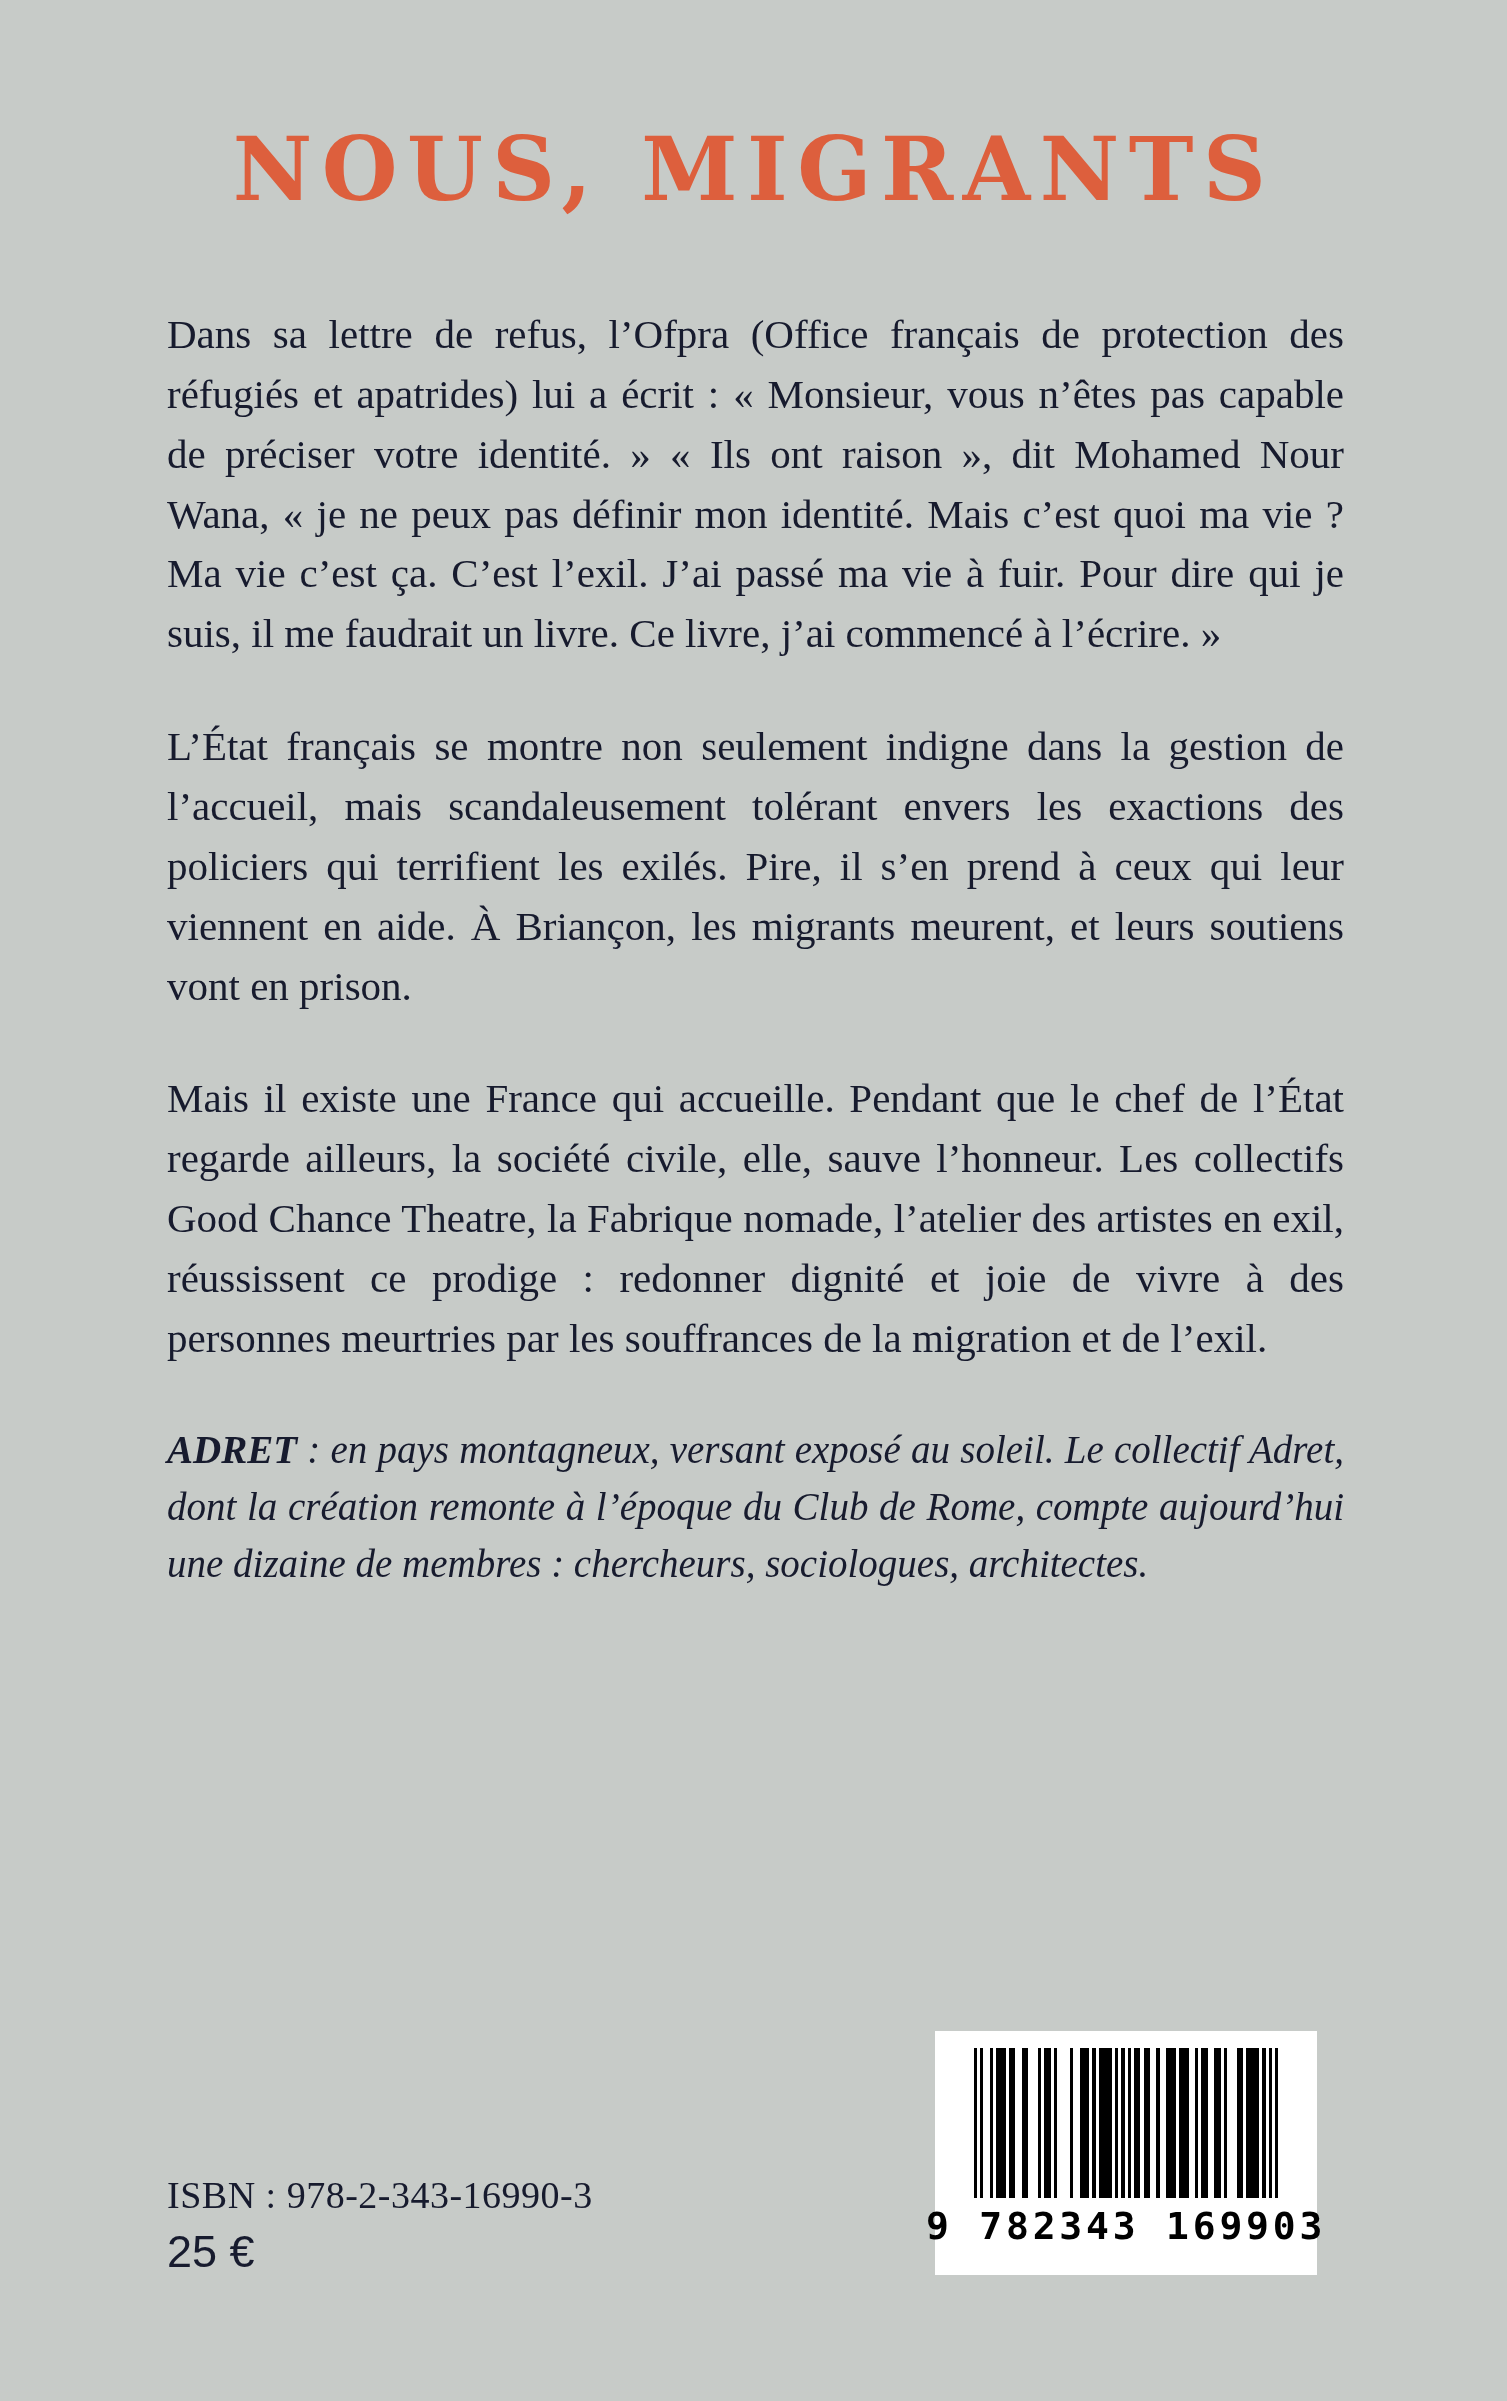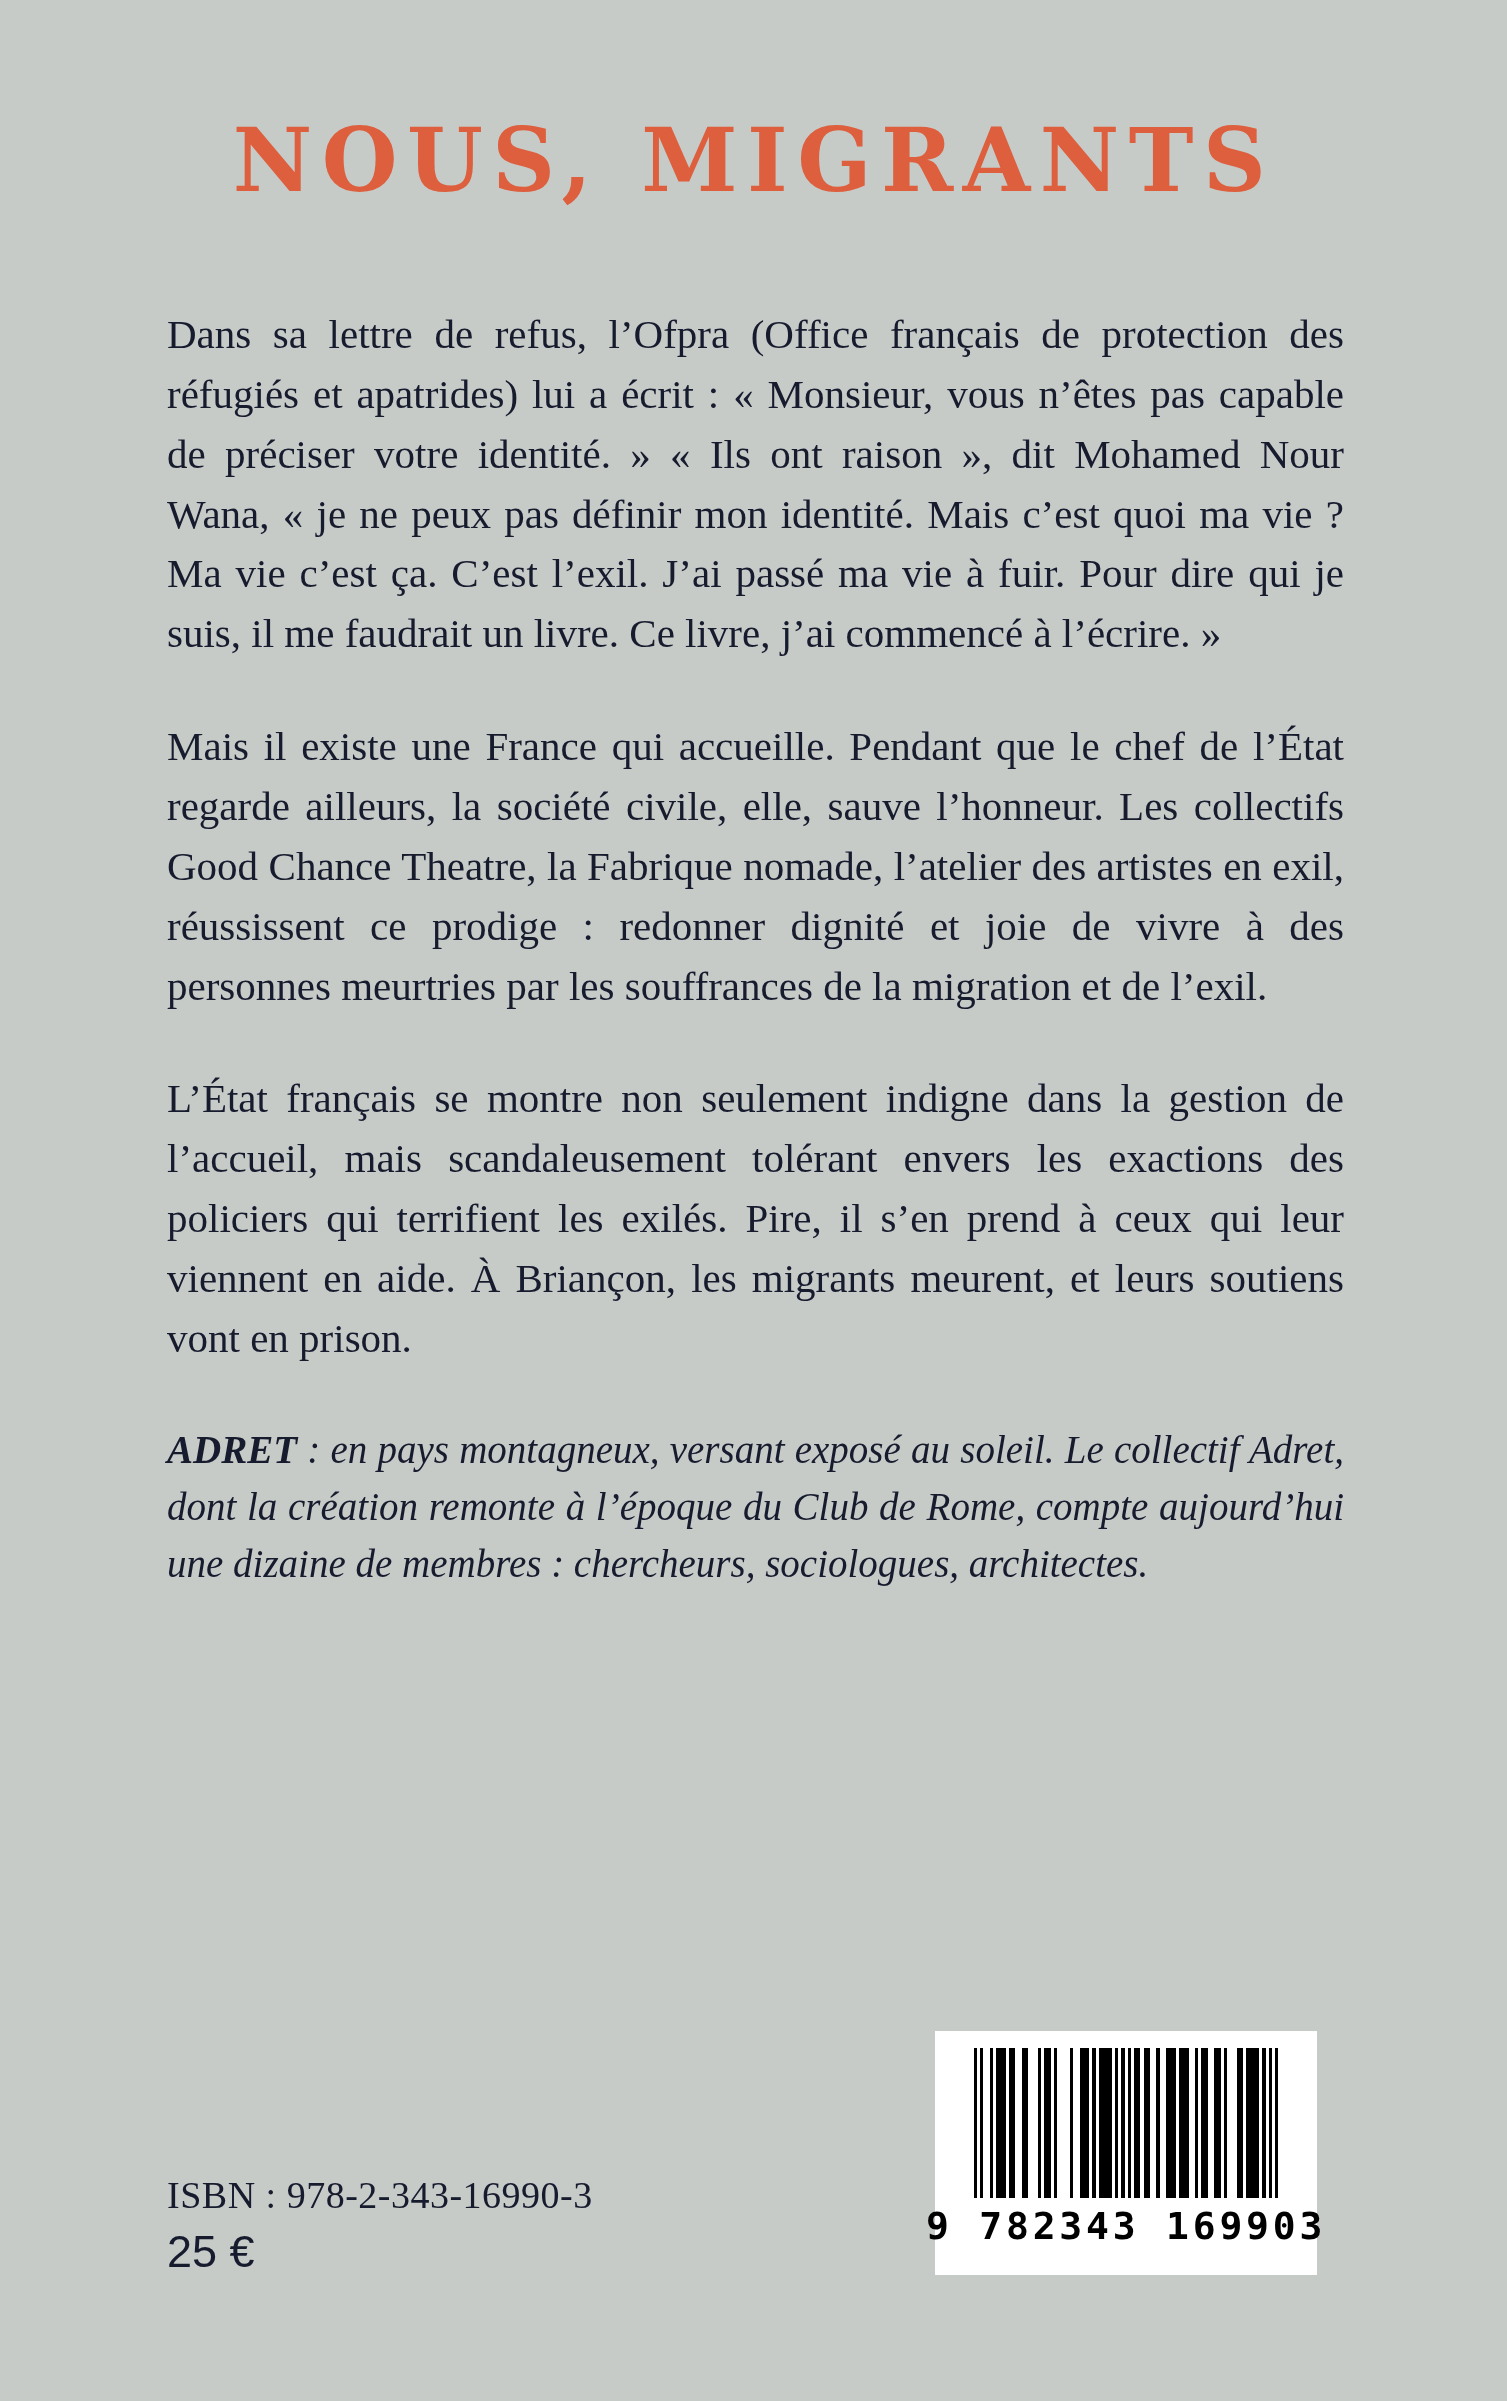--- a/index.html
+++ b/index.html
@@ -11,21 +11,21 @@
     position: relative;
     width: 1508px;
     height: 2402px;
     margin: 0 auto;
     background: #c7cbc8;
     font-family: "Liberation Serif", serif;
     color: #171b2e;
     overflow: hidden;
   }
   .book-title {
-    margin: 3px;
+    margin: 12px;
     padding-top: 106px;
     text-align: center;
     font-family: "DejaVu Serif", serif;
     font-weight: bold;
     font-size: 87px;
     letter-spacing: 9.5px;
     color: #dd5f3d;
   }
   .content {
     position: absolute;
@@ -99,22 +99,22 @@
 </style>
 </head>
 <body>
 
 <div class="page">
 
   <h1 class="book-title">NOUS, MIGRANTS</h1>
 
   <div class="content">
     <p>Dans sa lettre de refus, l’Ofpra (Office français de protection des réfugiés et apatrides) lui a écrit : « Monsieur, vous n’êtes pas capable de préciser votre identité. »  « Ils ont raison », dit Mohamed Nour Wana, « je ne peux pas définir mon identité. Mais c’est quoi ma vie ? Ma vie c’est ça. C’est l’exil. J’ai passé ma vie à fuir. Pour dire qui je suis, il me faudrait un livre. Ce livre, j’ai commencé à l’écrire. »</p>
+    <p>L’État français se montre non seulement indigne dans la gestion de l’accueil, mais scandaleusement tolérant envers les exactions des policiers qui terrifient les exilés. Pire, il s’en prend à ceux qui leur viennent en aide. À Briançon, les migrants meurent, et leurs soutiens vont en prison.</p>
     <p>Mais il existe une France qui accueille. Pendant que le chef de l’État regarde ailleurs, la société civile, elle, sauve l’honneur. Les collectifs Good Chance Theatre, la Fabrique nomade, l’atelier des artistes en exil, réussissent ce prodige : redonner dignité et joie de vivre à des personnes meurtries par les souffrances de la migration et de l’exil.</p>
-    <p>L’État français se montre non seulement indigne dans la gestion de l’accueil, mais scandaleusement tolérant envers les exactions des policiers qui terrifient les exilés. Pire, il s’en prend à ceux qui leur viennent en aide. À Briançon, les migrants meurent, et leurs soutiens vont en prison.</p>
     <p class="adret">
       <span class="adret-label">ADRET</span><span> : en pays montagneux, versant exposé au soleil. Le collectif Adret, dont la création remonte à l’époque du Club de Rome, compte aujourd’hui une dizaine de membres : chercheurs, sociologues, architectes.</span>
     </p>
   </div>
 
   <div class="isbn">ISBN : 978-2-343-16990-3</div>
 
   <div class="price">25 €</div>
 
   <div class="barcode-box">

